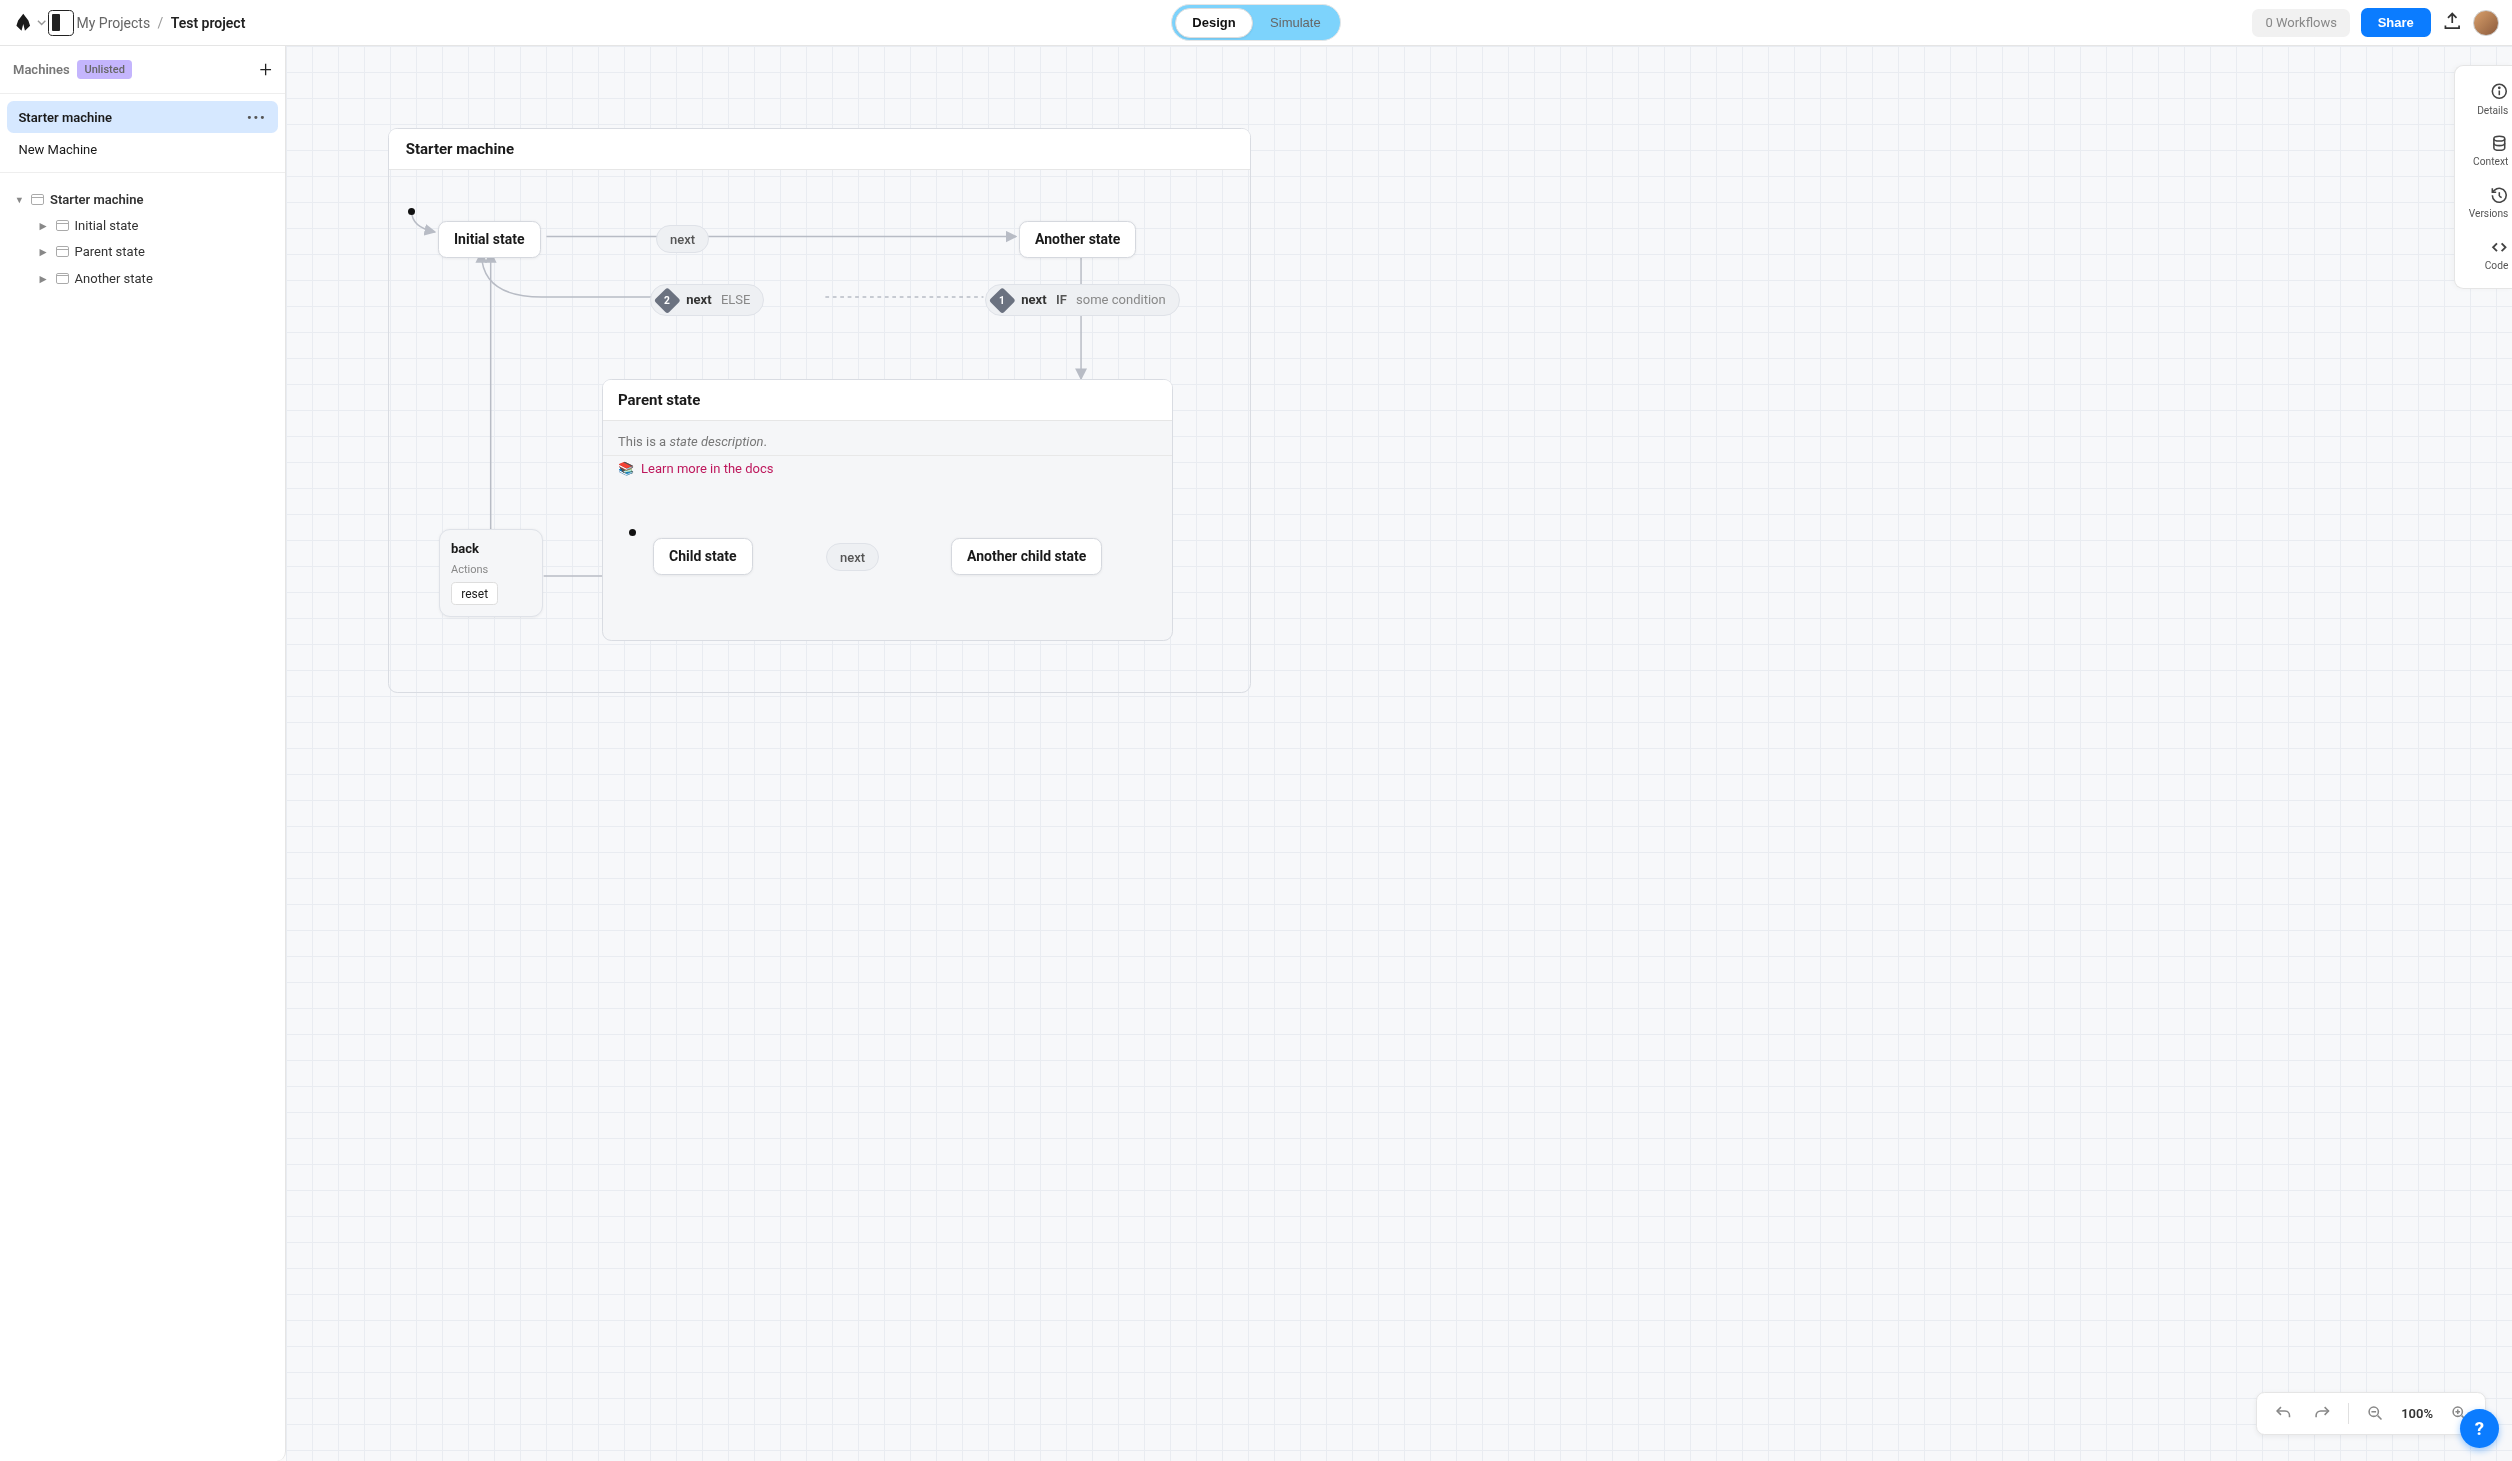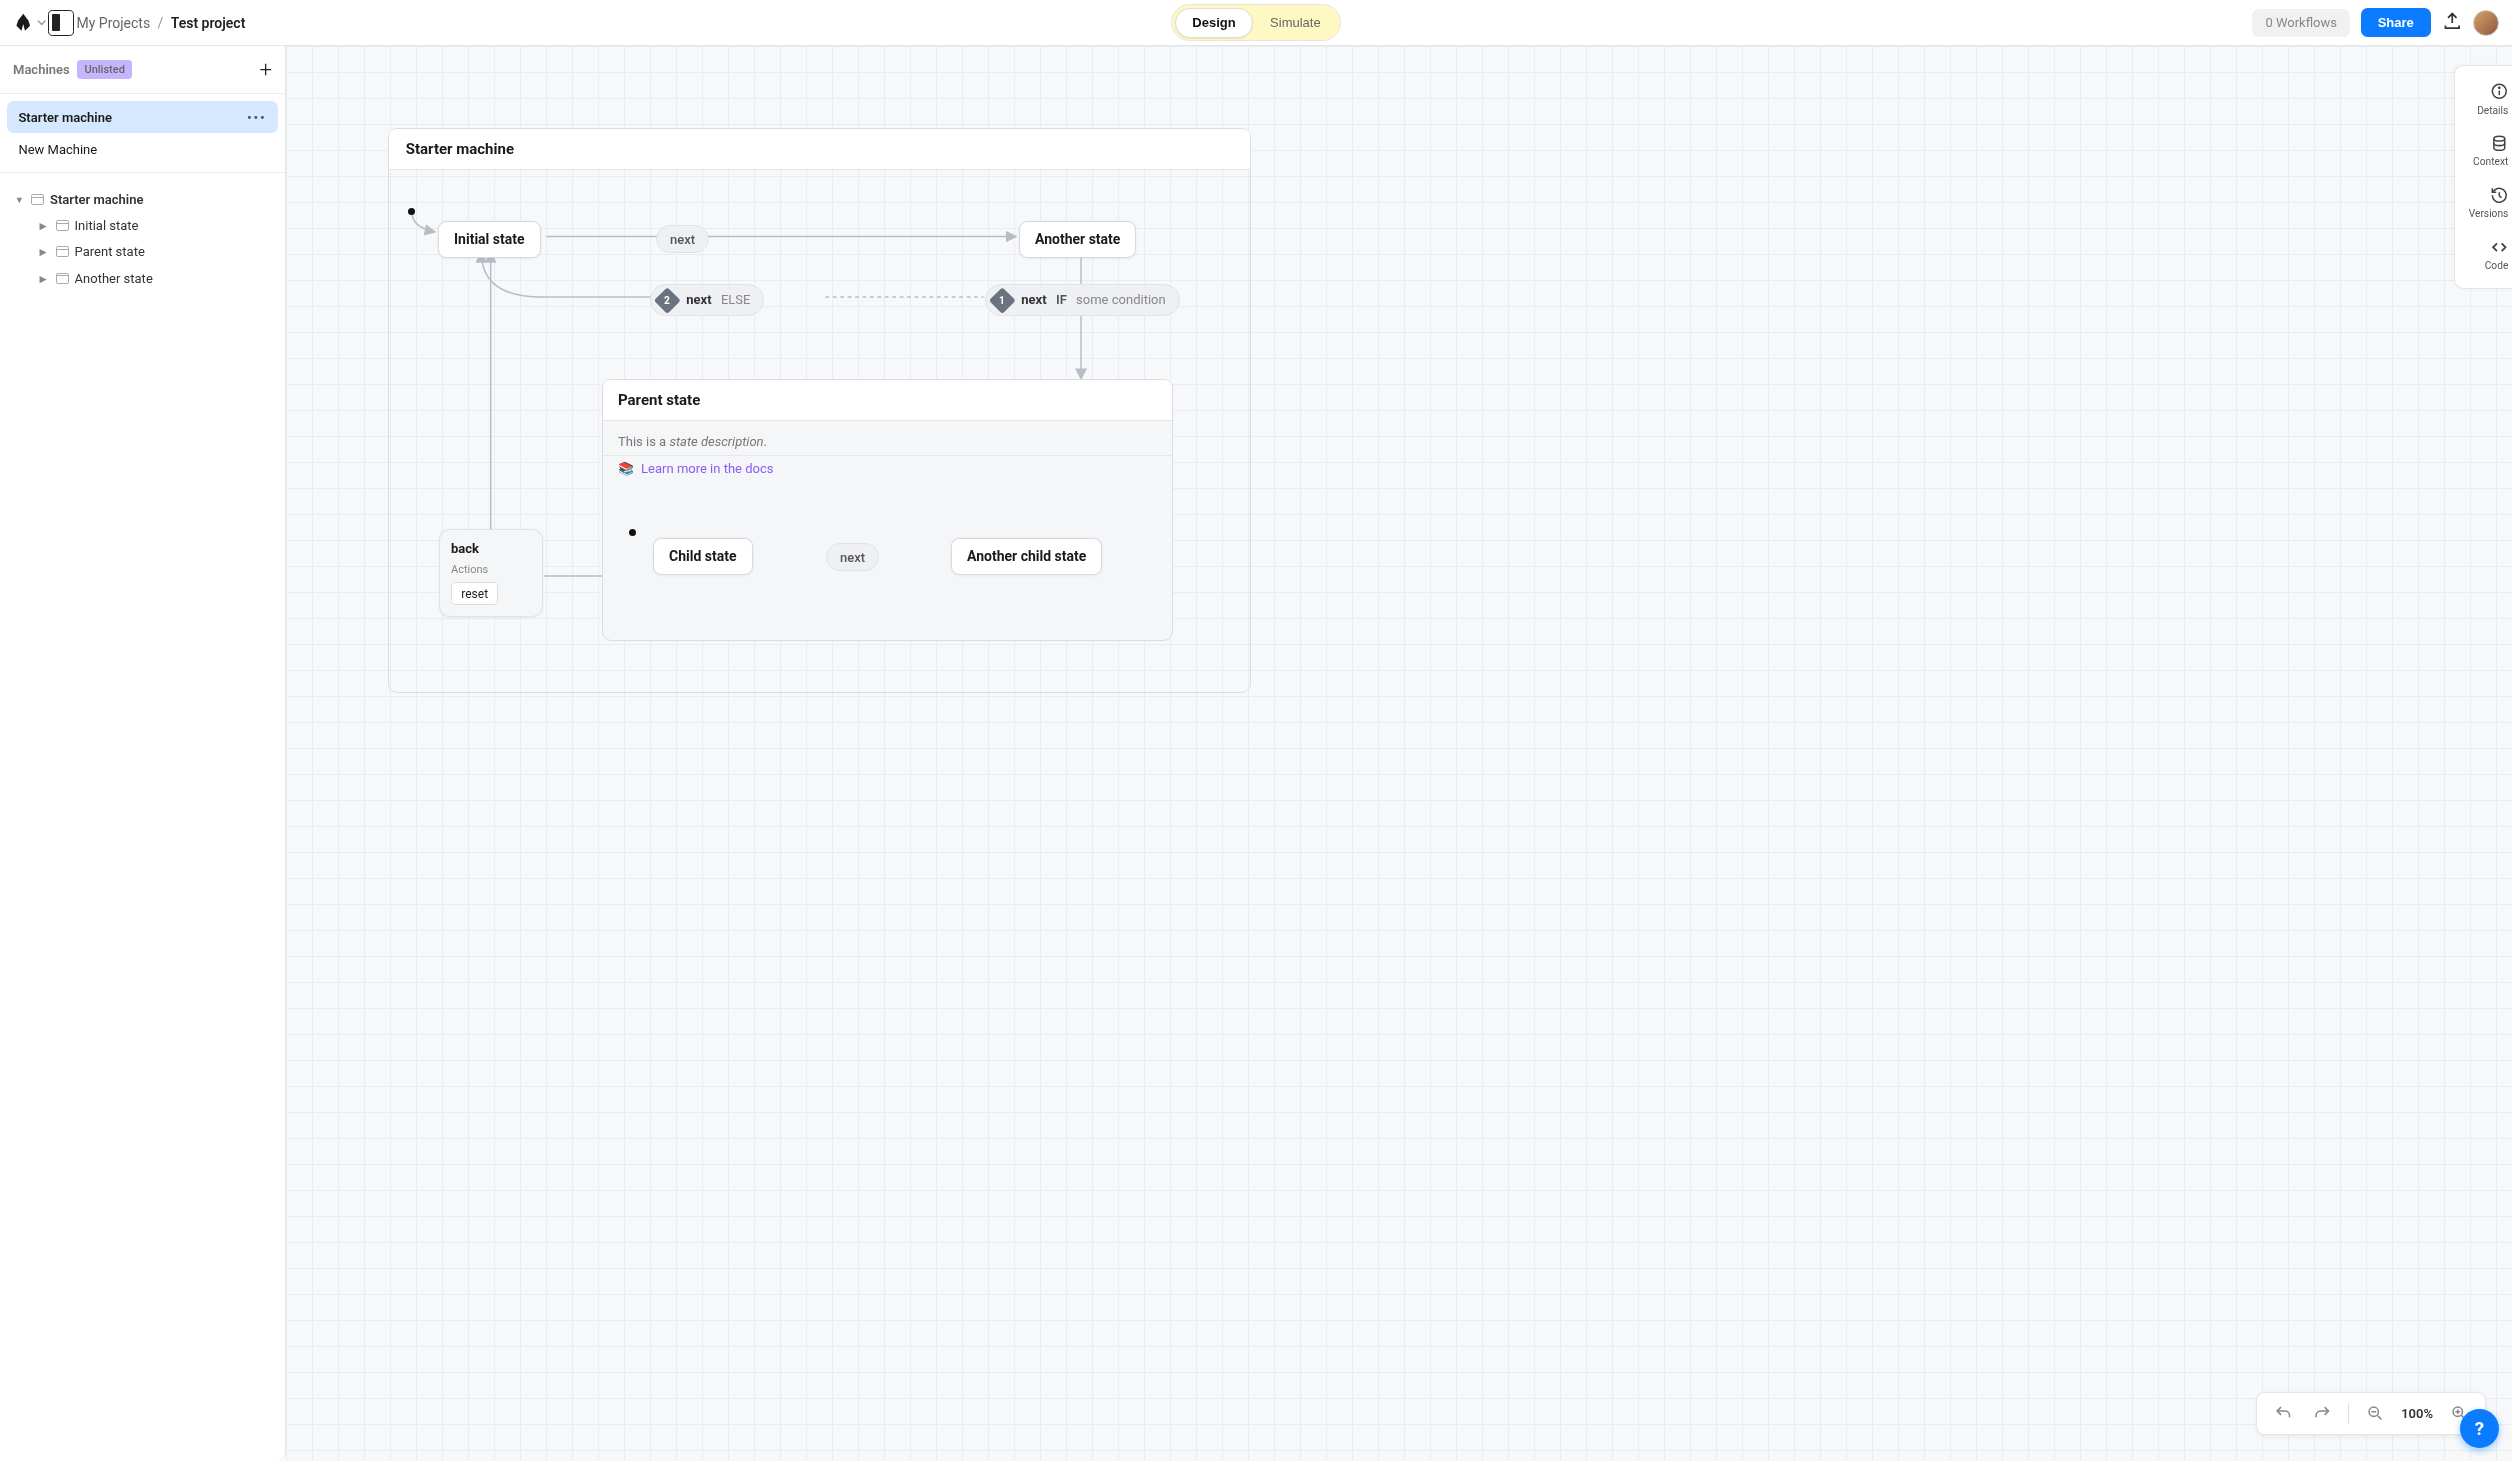--- a/index.html
+++ b/index.html
@@ -13,21 +13,21 @@
 .logo-icon svg { display: block; }
 .chevron-sm { color: #888; }
 .panel-toggle { width: 26px; height: 26px; border: 1.4px solid #222; border-radius: 4.6px; display: flex; align-items: center; justify-content: center; cursor: pointer; }
 .panel-toggle-inner { width: 7.4px; height: 16.7px; background: #222; border-radius: 0.9px; margin-left: -11px; }
 .breadcrumb { display: flex; align-items: center; gap: 7.4px; font-size: 14px; }
 .breadcrumb .sep { color: #999; }
 .breadcrumb a { color: #666; text-decoration: none; }
 .breadcrumb .current { font-weight: 600; color: #222; }
 
 .topbar-center { display: flex; align-items: center; }
-.mode-toggle { display: flex; background: #fef9c3; border-radius: 18.6px; padding: 2.8px; border: 0.9px solid #e5e5e5; }
+.mode-toggle { display: flex; background: #7dd3fc; border-radius: 18.6px; padding: 2.8px; border: 0.9px solid #e5e5e5; }
 .mode-toggle button { border: none; background: transparent; padding: 6.5px 16.7px; border-radius: 16px; font-size: 13px; font-weight: 500; color: #666; cursor: pointer; }
 .mode-toggle button.active { background: #fff; color: #111; font-weight: 600; box-shadow: 0 0.9px 1.9px rgba(0,0,0,0.08); border: 0.9px solid #ddd; }
 
 .topbar-right { display: flex; align-items: center; gap: 11px; flex: 1; justify-content: flex-end; }
 .workflows-pill { background: #f1f1f1; border-radius: 6.5px; padding: 6.5px 13px; font-size: 13px; color: #888; cursor: pointer; }
 .share-btn { background: #0b7cff; color: #fff; border: none; border-radius: 6.5px; padding: 7.4px 16.7px; font-size: 13px; font-weight: 600; cursor: pointer; }
 .upload-icon { cursor: pointer; color: #333; }
 .avatar { width: 26px; height: 26px; border-radius: 50%; background: linear-gradient(135deg,#d9a06b,#8b5a3c); cursor: pointer; border: 0.9px solid #ccc; }
 
 
@@ -70,21 +70,21 @@
 .guard-num span { transform: rotate(-45deg); }
 .guard-event { font-weight: 700; color: #333; }
 .guard-if { font-weight: 600; color: #555; }
 .guard-cond { color: #888; }
 
 .parent-state { position: absolute; left: 316px; top: 333px; width: 571px; height: 262px; background: #f5f6f8; border: 1.9px solid #d9dce2; border-radius: 9.3px; }
 .parent-header { background: #fff; border-radius: 7.4px 7.4px 0 0; padding: 11px 15px; font-weight: 700; font-size: 15px; border-bottom: 0.9px solid #e6e6e6; }
 .parent-desc { padding: 13px 15px 5.6px; font-size: 13px; color: #777; border-bottom: 0.9px solid #e8e8e8; }
 .parent-desc em { font-style: italic; }
 .parent-link { padding: 5.6px 15px 13px; font-size: 13px; }
-.parent-link a { color: #8b5cf6; text-decoration: none; }
+.parent-link a { color: #be185d; text-decoration: none; }
 .parent-link .book { margin-right: 3.7px; }
 
 .back-node { position: absolute; left: 153px; top: 483px; width: 104px; background: #f5f6f8; border: 0.9px solid #dfe2e8; border-radius: 11px; padding: 11px; box-shadow: 0 0.9px 2.8px rgba(0,0,0,0.05); }
 .back-node .evt { font-weight: 700; font-size: 13px; margin-bottom: 7.4px; }
 .back-node .actions-label { font-size: 11px; color: #888; margin-bottom: 5.6px; }
 .back-node .action-chip { background: #fff; border: 0.9px solid #ddd; border-radius: 4.6px; padding: 3.7px 9.3px; font-size: 12px; display: inline-block; }
 
 
 svg.edges { position: absolute; inset: 0; width: 100%; height: 100%; pointer-events: none; }
 svg.edges path, svg.edges line { stroke: #b8bcc5; stroke-width: 1.6; fill: none; }

